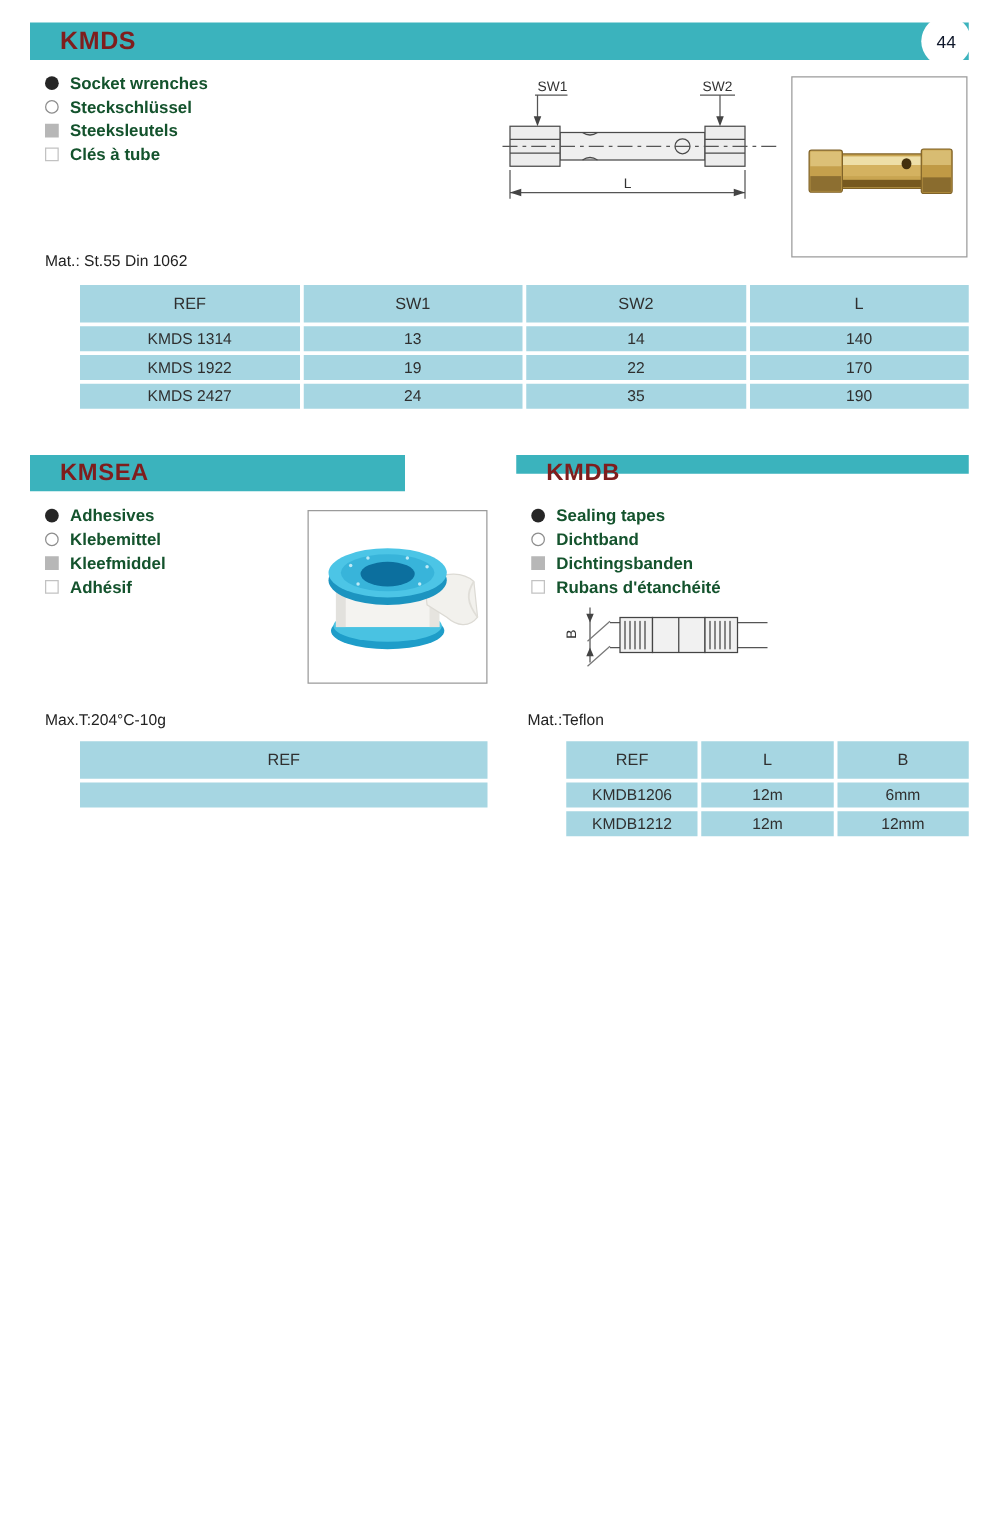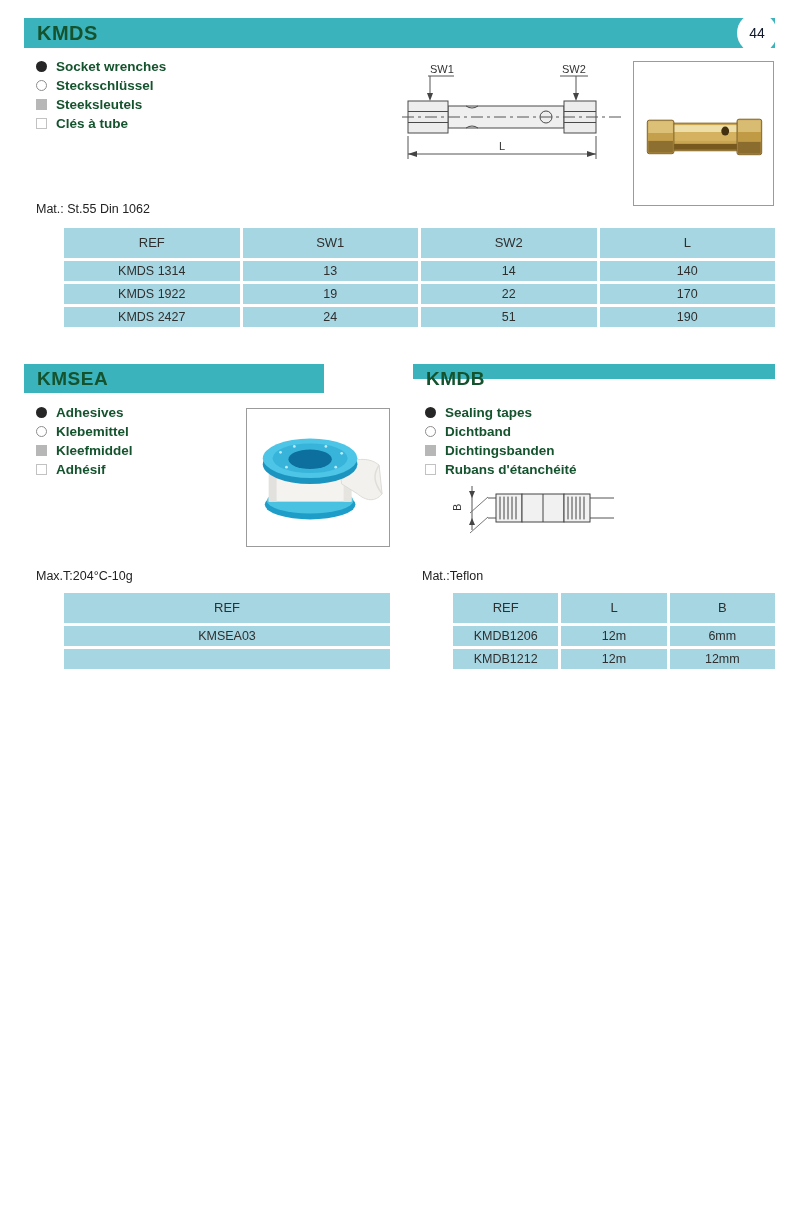--- a/index.html
+++ b/index.html
@@ -2,23 +2,23 @@
 <html><head>
 <meta charset="utf-8">
 <style>
   html,body{margin:0;padding:0;background:#fff;}
   .page{
     position:relative;width:800px;height:1225px;background:#ffffff;
     font-family:"Liberation Sans","DejaVu Sans",sans-serif;overflow:hidden;
   }
   
   .section-bar{
-    position:absolute;background:#3bb3bd;color:#14532d;font-weight:bold;
+    position:absolute;background:#3bb3bd;color:#7f1d1d;font-weight:bold;
     font-size:20px;letter-spacing:.5px;line-height:30px;height:30px;
-    padding-left:13px;box-sizing:border-box;
+    padding-left:24px;box-sizing:border-box;
   }
   #bar-kmds{left:24px;top:18px;width:751px;}
   #bar-kmsea{left:24px;top:364px;width:300px;height:29px;line-height:29px;font-size:19px;}
   #bar-kmdb{left:413px;top:364px;width:362px;height:15px;line-height:29px;font-size:19px;}
   .page-badge{
     position:absolute;left:737px;top:13px;width:40px;height:40px;border-radius:50%;
     background:#fff;text-align:center;line-height:40px;font-size:14px;color:#0f172a;z-index:2;
   }
   
   .bullets{position:absolute;}
@@ -157,21 +157,21 @@
         </div>
         <div class="trow tdata">
           <div class="cell">KMDS 1922</div>
           <div class="cell">19</div>
           <div class="cell">22</div>
           <div class="cell">170</div>
         </div>
         <div class="trow tdata">
           <div class="cell">KMDS 2427</div>
           <div class="cell">24</div>
-          <div class="cell">51</div>
+          <div class="cell">35</div>
           <div class="cell">190</div>
         </div>
       </div>
   </section>
 
   <section>
     <div class="section-bar" id="bar-kmsea">
       <span>KMSEA</span>
     </div>
 
@@ -216,23 +216,20 @@
       </svg>
     </div>
 
     <div class="note" id="note-kmsea">Max.T:204°C-10g</div>
 
     <div class="cat-table" id="t-kmsea">
         <div class="trow thead">
           <div class="cell">REF</div>
         </div>
         <div class="trow tdata">
-          <div class="cell">KMSEA03</div>
-        </div>
-        <div class="trow tdata">
           <div class="cell"></div>
         </div>
       </div>
   </section>
 
   <section>
     <div class="section-bar" id="bar-kmdb">
       <span>KMDB</span>
     </div>
 

